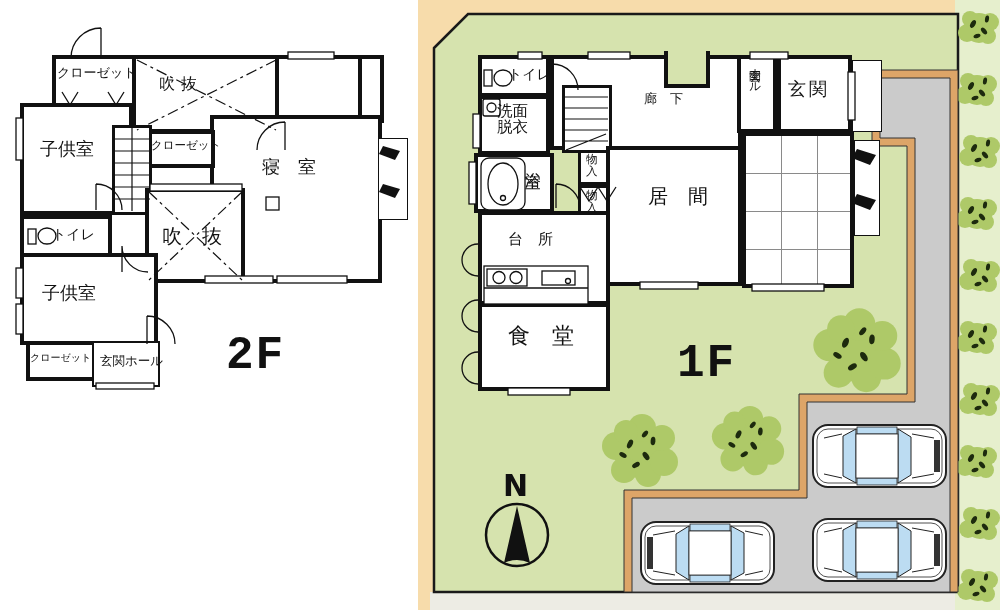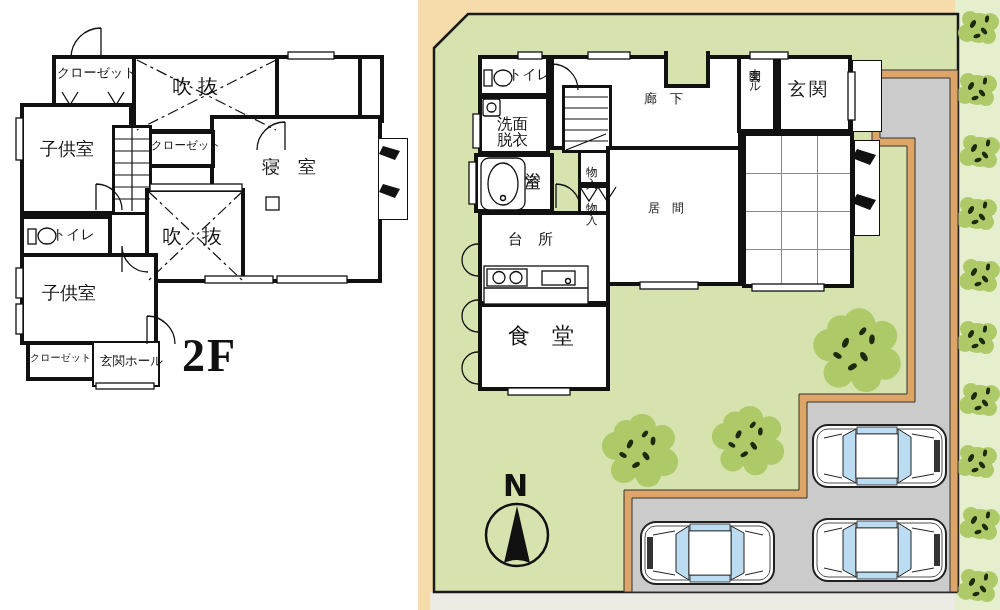--- a/index.html
+++ b/index.html
@@ -12,23 +12,23 @@
   .labels{position:absolute;inset:0;z-index:3;}
   .room{position:absolute;background:#fff;border:4px solid #111;box-sizing:border-box;}
   .room.t3{border-width:3px;}
   .room.t2{border-width:2px;}
   .room.t1{border-width:1.5px;}
   .notch{position:absolute;background:#d6e3ae;border:4px solid #111;border-top:none;box-sizing:border-box;}
   .tatami{background-image:
     repeating-linear-gradient(to right, transparent 0 35px, #8a8a8a 35px 36px),
     repeating-linear-gradient(to bottom, transparent 0 37px, #8a8a8a 37px 38px);}
   .lab{position:absolute;white-space:nowrap;font-weight:500;line-height:1.05;}
-  .big{font-weight:bold;font-size:46px;letter-spacing:2px;font-family:Liberation Serif, serif;}
+  .big{font-weight:bold;font-size:46px;letter-spacing:2px;font-family:Liberation Mono, monospace;margin-left:44px;}
   .vert{writing-mode:vertical-rl;text-orientation:upright;white-space:nowrap;}
-  .wrap{white-space:normal;margin-top:13px;}
+  .wrap{white-space:normal;}
 </style>
 </head>
 <body>
 
 <div class="canvas">
 
   <svg id="ground" width="1000" height="610" viewBox="0 0 1000 610">
     <defs>
       <g id="bush">
         <circle cx="0" cy="0" r="15" fill="#aec968"></circle>
@@ -214,38 +214,39 @@
       <path d="M383,146 l17,5 l-5,9 l-16,-6 z"></path>
         <path d="M383,184 l17,5 l-5,9 l-16,-6 z"></path>
       <path d="M857,149 l19,6 l-6,10 l-18,-7 z"></path>
         <path d="M857,194 l19,6 l-6,10 l-18,-7 z"></path>
     </g>
   </svg>
 
   <div class="labels">
 
     <div class="lab" style="left:57px;top:66px;font-size:13px">クローゼット</div>
-    <div class="lab" style="left:172px;top:76px;font-size:20px;letter-spacing:6px">吹抜</div>
+    <div class="lab" style="left:159px;top:76px;font-size:16px;letter-spacing:6px">吹抜</div>
     <div class="lab" style="left:40px;top:140px;font-size:18px">子供室</div>
     <div class="lab" style="left:151px;top:139px;font-size:11.5px">クローゼット</div>
     <div class="lab" style="left:262px;top:158px;font-size:18px">寝　室</div>
     <div class="lab" style="left:162px;top:226px;font-size:20px">吹　抜</div>
     <div class="lab" style="left:52px;top:227px;font-size:14px">トイレ</div>
     <div class="lab" style="left:42px;top:284px;font-size:18px">子供室</div>
     <div class="lab" style="left:30px;top:353px;font-size:10px">クローゼット</div>
     <div class="lab" style="left:100px;top:354px;font-size:12.5px">玄関ホール</div>
     <div class="lab big" style="left:182px;top:332px">2F</div>
 
     <div class="lab" style="left:508px;top:67px;font-size:14px">トイレ</div>
     <div class="lab wrap" style="left:497px;top:103px;width:36px;font-size:15.5px">洗面脱衣</div>
     <div class="lab vert" style="left:524px;top:160px;font-size:16px">浴室</div>
     <div class="lab" style="left:644px;top:92px;font-size:13px">廊　下</div>
     <div class="lab wrap" style="left:586px;top:153px;width:14px;font-size:11.5px">物入</div>
     <div class="lab wrap" style="left:586px;top:189px;width:14px;font-size:11.5px">物入</div>
     <div class="lab vert" style="left:749px;top:61px;font-size:11.5px;max-height:70px">玄関ホール</div>
     <div class="lab" style="left:788px;top:80px;font-size:18px;letter-spacing:3px">玄関</div>
-    <div class="lab" style="left:648px;top:202px;font-size:12px">居　間</div>
+    <div class="lab" style="left:648px;top:186px;font-size:20px">居　間</div>
     <div class="lab" style="left:508px;top:232px;font-size:15px">台　所</div>
     <div class="lab" style="left:508px;top:324px;font-size:22px">食　堂</div>
+    <div class="lab big" style="left:633px;top:340px">1F</div>
 
     <div class="lab" style="left:503px;top:470px;font-size:30px;font-weight:bold">N</div>
   </div>
 </div>
 
 </body></html>

